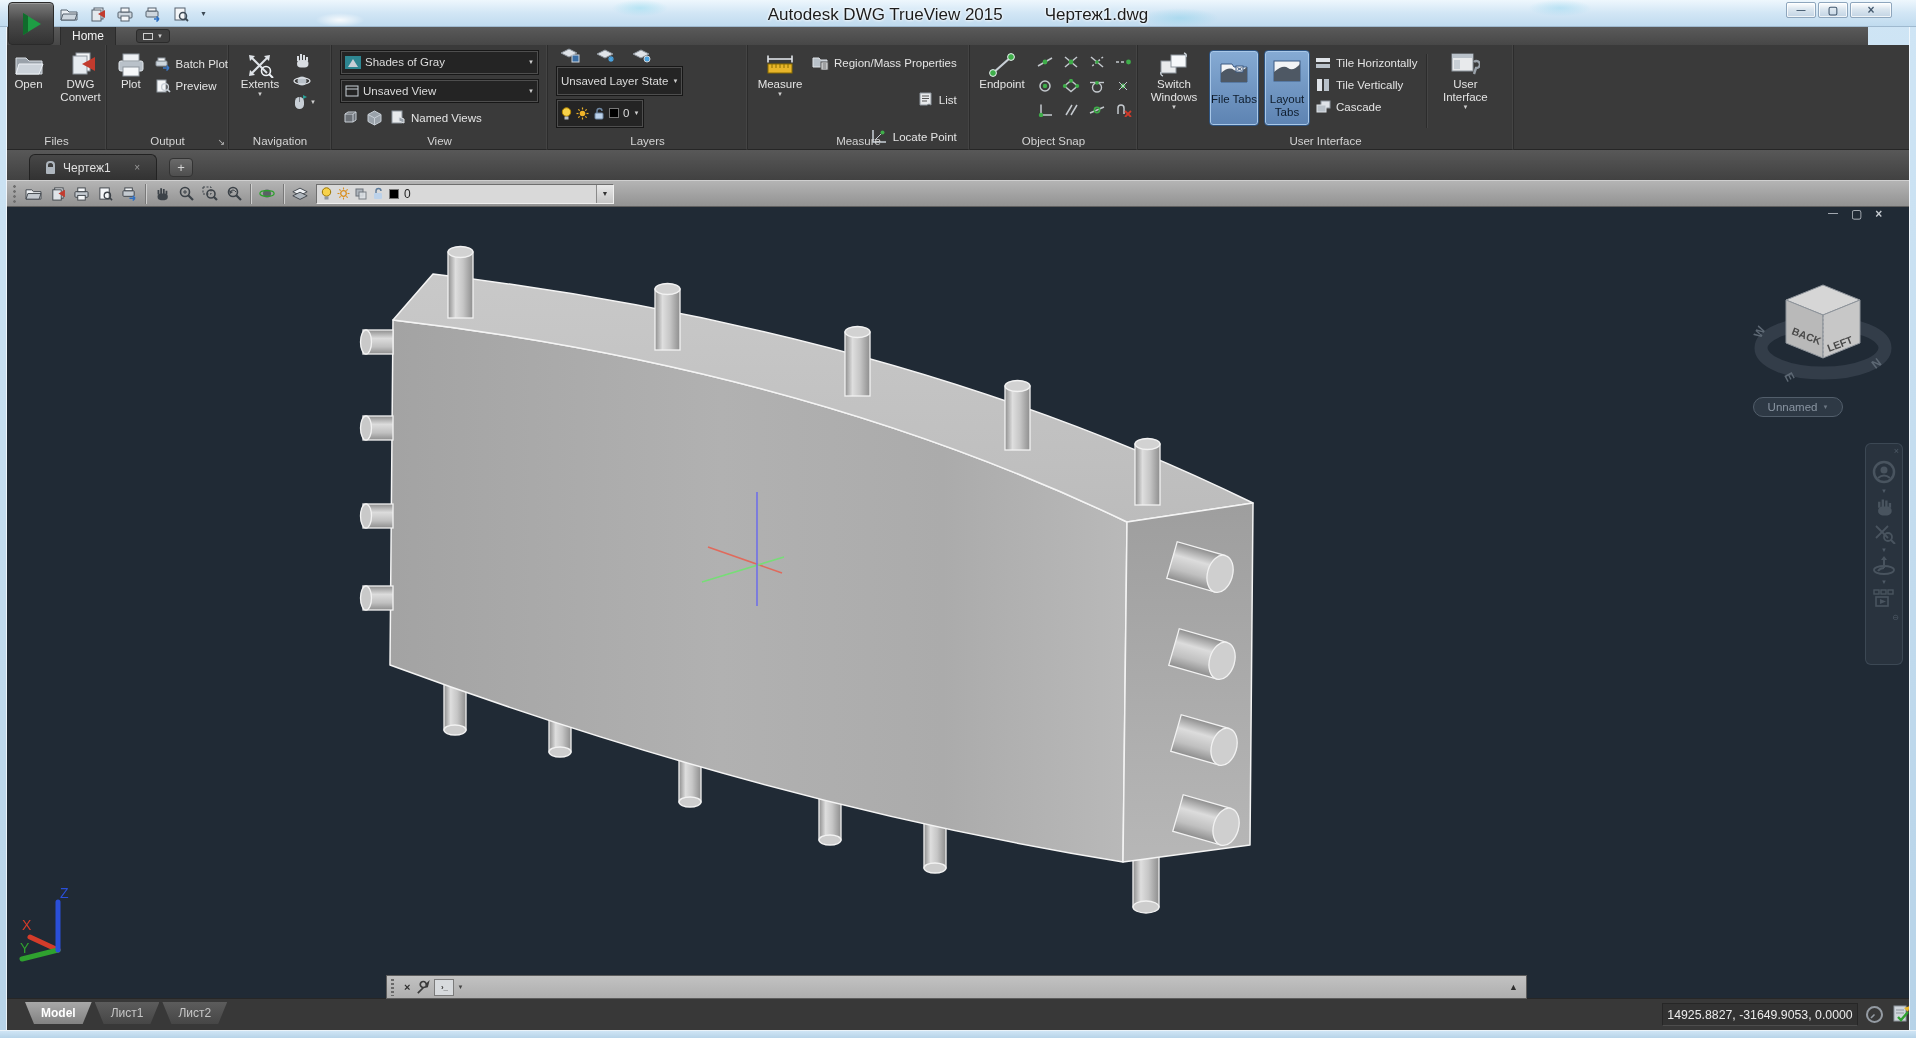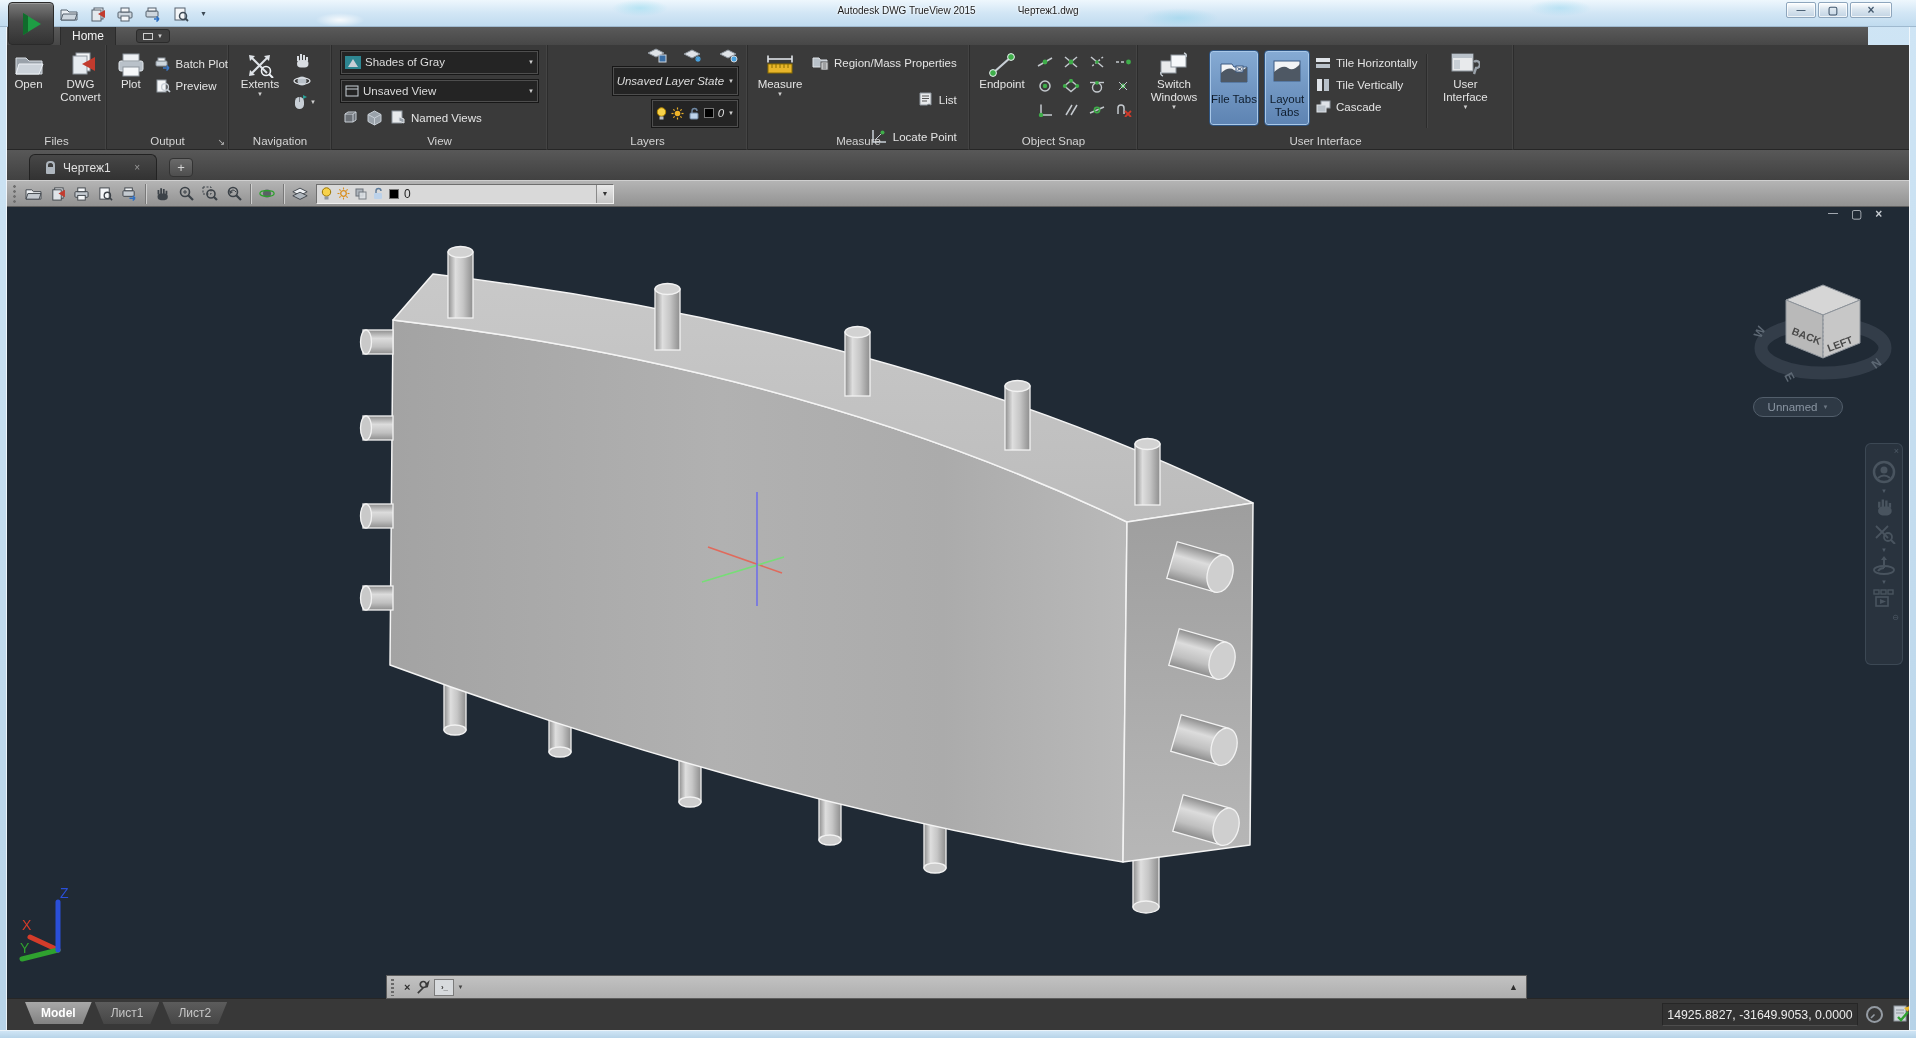--- a/index.html
+++ b/index.html
@@ -13,21 +13,21 @@
   
   #titlebar { left:0; top:0; width:1916px; height:27px;
     background:
       radial-gradient(40px 12px at 640px 8px, rgba(150,220,240,.55), transparent 70%),
       radial-gradient(55px 14px at 1180px 18px, rgba(140,210,235,.5), transparent 70%),
       radial-gradient(35px 10px at 340px 20px, rgba(255,255,255,.85), transparent 70%),
       radial-gradient(45px 12px at 1560px 8px, rgba(150,215,240,.5), transparent 70%),
       linear-gradient(#eef7fd,#d2e6f5 50%,#c0dbef);
     border-bottom:1px solid #9fb9cf; }
   #title-text { position:absolute; left:0; right:0; top:5px; display:flex; justify-content:center; gap:42px;
-    font-size:10px; color:#1c1c1c; text-shadow:0 0 3px #fff,0 0 3px #fff; }
+    font-size:17px; color:#1c1c1c; text-shadow:0 0 3px #fff,0 0 3px #fff; }
   .winbtn { height:16px; border:1px solid #8ea6bd; border-radius:2px;
     background:linear-gradient(#ffffff,#dbe6ef 45%,#c2d4e4);
     box-shadow:inset 0 0 0 1px rgba(255,255,255,.75);
     color:#44596e; font-size:9px; font-weight:bold; display:flex; align-items:center; justify-content:center; }
 
   
   #appbtn { left:8px; top:2px; width:46px; height:43px; border-radius:4px; border:1px solid #2a2a2a;
     background:linear-gradient(#7a7a7a,#4a4a4a 45%,#333); box-shadow:inset 0 1px 0 rgba(255,255,255,.25);
     display:flex; align-items:center; justify-content:center; z-index:30; }
   #qat { left:60px; top:4px; height:20px; display:flex; align-items:center; gap:10px; z-index:30; }
@@ -325,21 +325,21 @@
               <path d="M9 7 l5 2 v4 l-5-2 Z" fill="#9aa2aa" stroke="#dfe3e8"></path>
             </svg>
           <span>Named Views</span>
         </div>
       </div>
     </div>
     <div class="plabel">View</div>
   </div>
 
   <div class="panel" style="width:200px;">
-    <div class="pbody col" style="padding:3px 8px 0 8px; gap:3px; align-items:flex-end;font-style:italic;">
+    <div class="pbody col" style="padding:3px 8px 0 8px; gap:3px; align-items:flex-start;">
       <div class="row" style="gap:16px; padding-left:4px; height:18px;">
         <svg width="20" height="15" viewBox="0 0 20 15">
             <path d="M9 1 L17 5 L9 9 L1 5 Z" fill="#dfe3e8" stroke="#8d959d"></path>
             <rect x="12" y="7" width="7" height="7" fill="#3a6ea5" stroke="#cfd6dd"></rect>
           </svg>
         <svg width="20" height="15" viewBox="0 0 20 15">
             <path d="M9 2 L17 6 L9 10 L1 6 Z" fill="#dfe3e8" stroke="#8d959d"></path>
             <path d="M15 8 v6 M12 11 h6 M13 9 l4 4 M17 9 l-4 4" stroke="#4aa3e0" stroke-width="1.2"></path>
           </svg>
         <svg width="20" height="15" viewBox="0 0 20 15">

